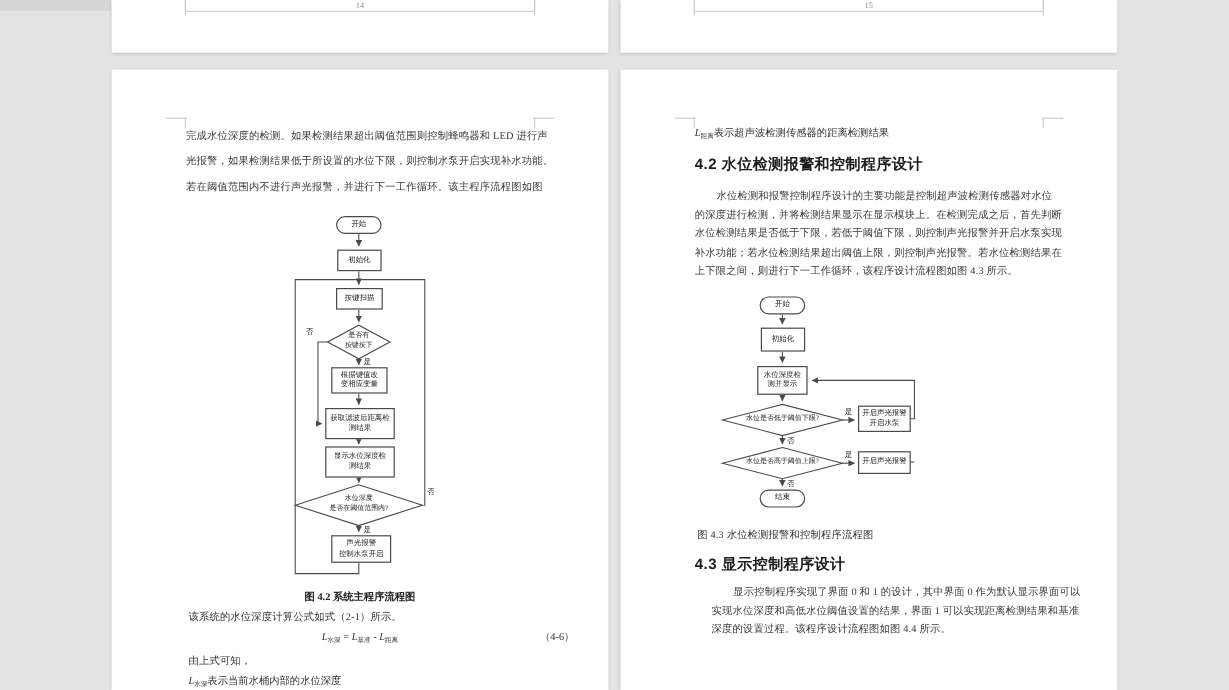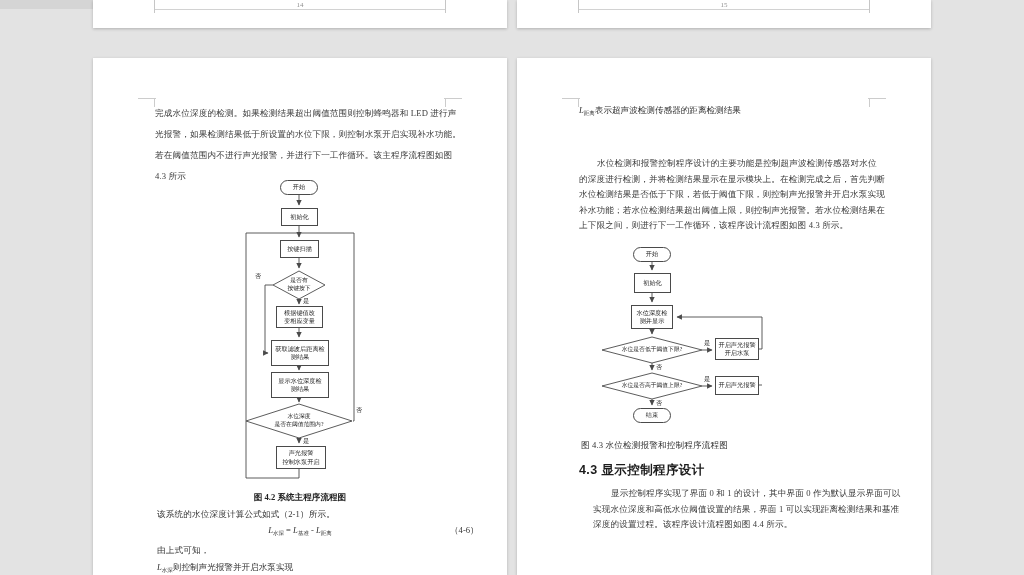--- a/index.html
+++ b/index.html
@@ -1,21 +1,21 @@
 <!DOCTYPE html>
 <html><head>
 <meta charset="utf-8">
 <style>
   html,body{margin:0;padding:0;}
   body{width:1024px;height:575px;overflow:hidden;background:#e3e3e3;
        font-family:"Liberation Serif","DejaVu Serif",serif;}
   .canvas{position:relative;width:1024px;height:575px;}
   .topstrip{position:absolute;left:0;top:0;width:93px;height:9px;background:#d5d5d5;}
   .page{position:absolute;background:#fff;box-shadow:0 1px 3px rgba(0,0,0,.22);}
-  .page.prev{top:0;height:28px;width:414px;}
+  .page.prev{top:0;height:44px;width:414px;}
   .page.main{top:58px;height:517px;width:414px;}
   .pgL{left:93px;} .pgR{left:517px;}
   .footline{position:absolute;left:62px;top:9px;width:290px;height:1px;background:#d2d2d2;}
   .ftick{position:absolute;top:0;width:1px;height:13px;background:#c6c6c6;}
   .pagenum{position:absolute;left:0;top:1px;width:100%;text-align:center;
            font-size:7px;color:#909090;font-family:"Liberation Serif",serif;}
   .cornermark-h{position:absolute;height:1px;width:18px;background:#cccccc;}
   .cornermark-v{position:absolute;width:1px;height:9px;background:#cccccc;}
   .para{position:absolute;color:#3a3a3a;}
   .para .ln{white-space:nowrap;}
@@ -63,21 +63,20 @@
   <div class="page main pgL">
     <div class="cornermark-h" style="left:45px;top:40px"></div>
     <div class="cornermark-v" style="left:61px;top:40px"></div>
     <div class="cornermark-h" style="left:351px;top:40px"></div>
     <div class="cornermark-v" style="left:352px;top:40px"></div>
 
     <div class="para lh21" style="left:62px;top:45px;width:292px">
       <div class="ln">完成水位深度的检测。如果检测结果超出阈值范围则控制蜂鸣器和 LED 进行声</div>
       <div class="ln">光报警，如果检测结果低于所设置的水位下限，则控制水泵开启实现补水功能。</div>
       <div class="ln">若在阈值范围内不进行声光报警，并进行下一工作循环。该主程序流程图如图</div>
-      <div class="ln">4.3 所示</div>
     </div>
 
     <div class="fc">
       <svg width="414" height="517" viewBox="0 0 414 517">
         <defs>
           <marker id="ahL" markerWidth="7" markerHeight="6" refX="5.5" refY="3" orient="auto">
             <path d="M0,0 L6,3 L0,6 Z" fill="#4a4a4a"></path>
           </marker>
         </defs>
         <g stroke="#4a4a4a" stroke-width="0.9" fill="none">
@@ -124,34 +123,35 @@
       <span class="mvar">L</span><span class="msub">水深</span>
       <span>=</span>
       <span class="mvar">L</span><span class="msub">基准</span>
       <span>-</span>
       <span class="mvar">L</span><span class="msub">距离</span>
     </div>
     <div class="eqnum" style="left:357px;top:467px">（4-6）</div>
 
     <div class="caption-l" style="left:64px;top:487px">由上式可知，</div>
     <div class="mathline" style="left:64px;top:504px">
-      <span class="mvar">L</span><span class="msub">水深</span><span>则控制声光报警并开启水泵实现</span>
+      <span class="mvar">L</span><span class="msub">水深</span><span>表示当前水桶内部的水位深度</span>
     </div>
   </div>
 
   <div class="page main pgR">
     <div class="cornermark-h" style="left:45px;top:40px"></div>
     <div class="cornermark-v" style="left:61px;top:40px"></div>
     <div class="cornermark-h" style="left:351px;top:40px"></div>
     <div class="cornermark-v" style="left:352px;top:40px"></div>
 
     <div class="mathline" style="left:62px;top:47px">
       <span class="mvar">L</span><span class="msub">距离</span><span>表示超声波检测传感器的距离检测结果</span>
     </div>
 
+    <div class="heading" style="left:62px;top:71px">4.2  水位检测报警和控制程序设计</div>
 
     <div class="para lh15" style="left:62px;top:98px;width:292px">
       <div class="ln" style="padding-left:18px">水位检测和报警控制程序设计的主要功能是控制超声波检测传感器对水位</div>
       <div class="ln">的深度进行检测，并将检测结果显示在显示模块上。在检测完成之后，首先判断</div>
       <div class="ln">水位检测结果是否低于下限，若低于阈值下限，则控制声光报警并开启水泵实现</div>
       <div class="ln">补水功能；若水位检测结果超出阈值上限，则控制声光报警。若水位检测结果在</div>
       <div class="ln">上下限之间，则进行下一工作循环，该程序设计流程图如图 4.3 所示。</div>
     </div>
 
     <div class="fc">

